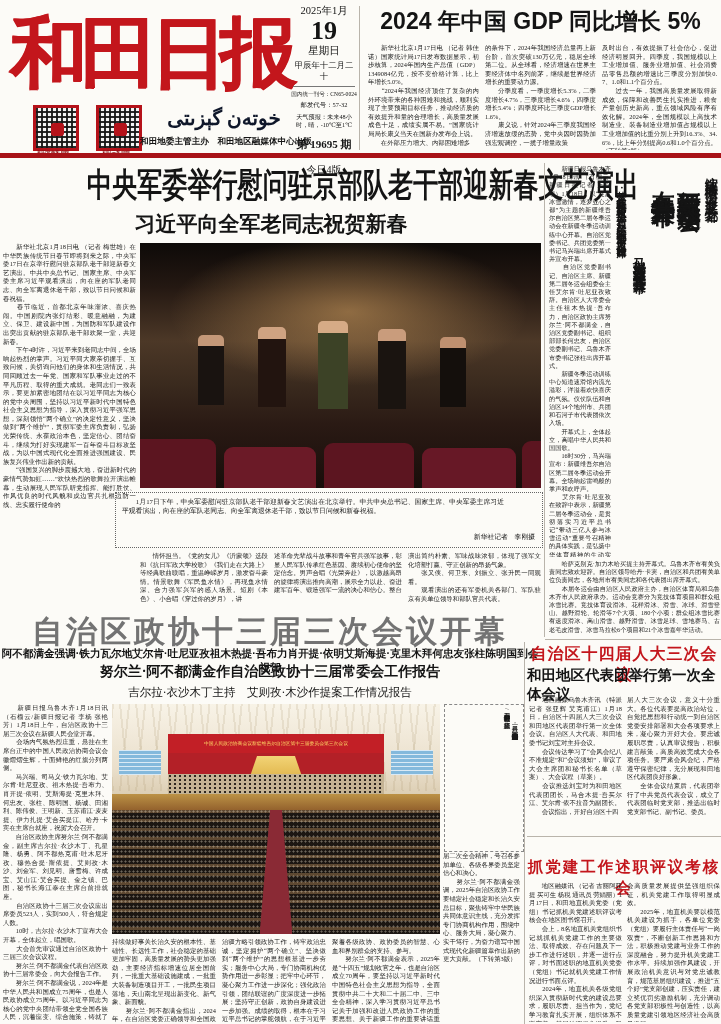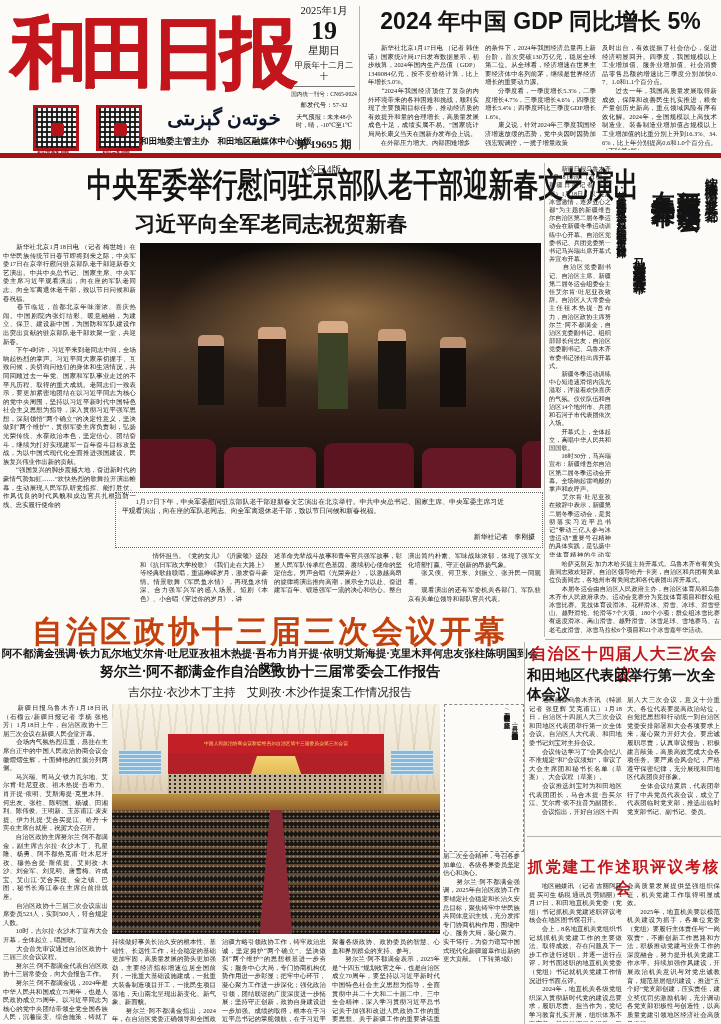--- a/index.html
+++ b/index.html
@@ -72,21 +72,21 @@
      background:linear-gradient(180deg,#bc9245,#8f5c2a);}
   .pc-aud{position:absolute;left:0;top:46%;width:100%;height:54%;background:
      radial-gradient(circle at 1.5px 1.5px,rgba(232,222,200,.4) .8px,transparent 1.3px) 0 0/4px 5px,
      repeating-linear-gradient(180deg,rgba(128,96,62,.55) 0 3px,rgba(26,21,17,.95) 3px 9px),#332a22;}
   .pc-carpet{position:absolute;left:45%;top:46%;width:10%;height:54%;background:#8a2a35;
      clip-path:polygon(32% 0,68% 0,100% 100%,0 100%);}
   
   .v-head{font-weight:900;white-space:pre-line;letter-spacing:2px;}
   
   #cppcc-headline{left:0;top:611px;width:540px;font-size:31px;font-weight:900;letter-spacing:3px;
-      color:#c2410c;text-align:center;}
+      color:#737373;text-align:center;}
   #cppcc-dek1{left:0;top:647px;width:540px;text-align:center;font-size:10.6px;font-weight:bold;}
   #cppcc-dek2{left:0;top:663px;width:540px;text-align:center;font-size:14px;font-weight:bold;}
   #cppcc-dek3{left:0;top:685px;width:540px;text-align:center;font-size:11.5px;}
   .dashbox{border:1px dashed #888;}
   .np-red{color:#c3161c;font-weight:900;text-align:center;}
 </style>
 </head>
 <body>
 
 <div id="page">

